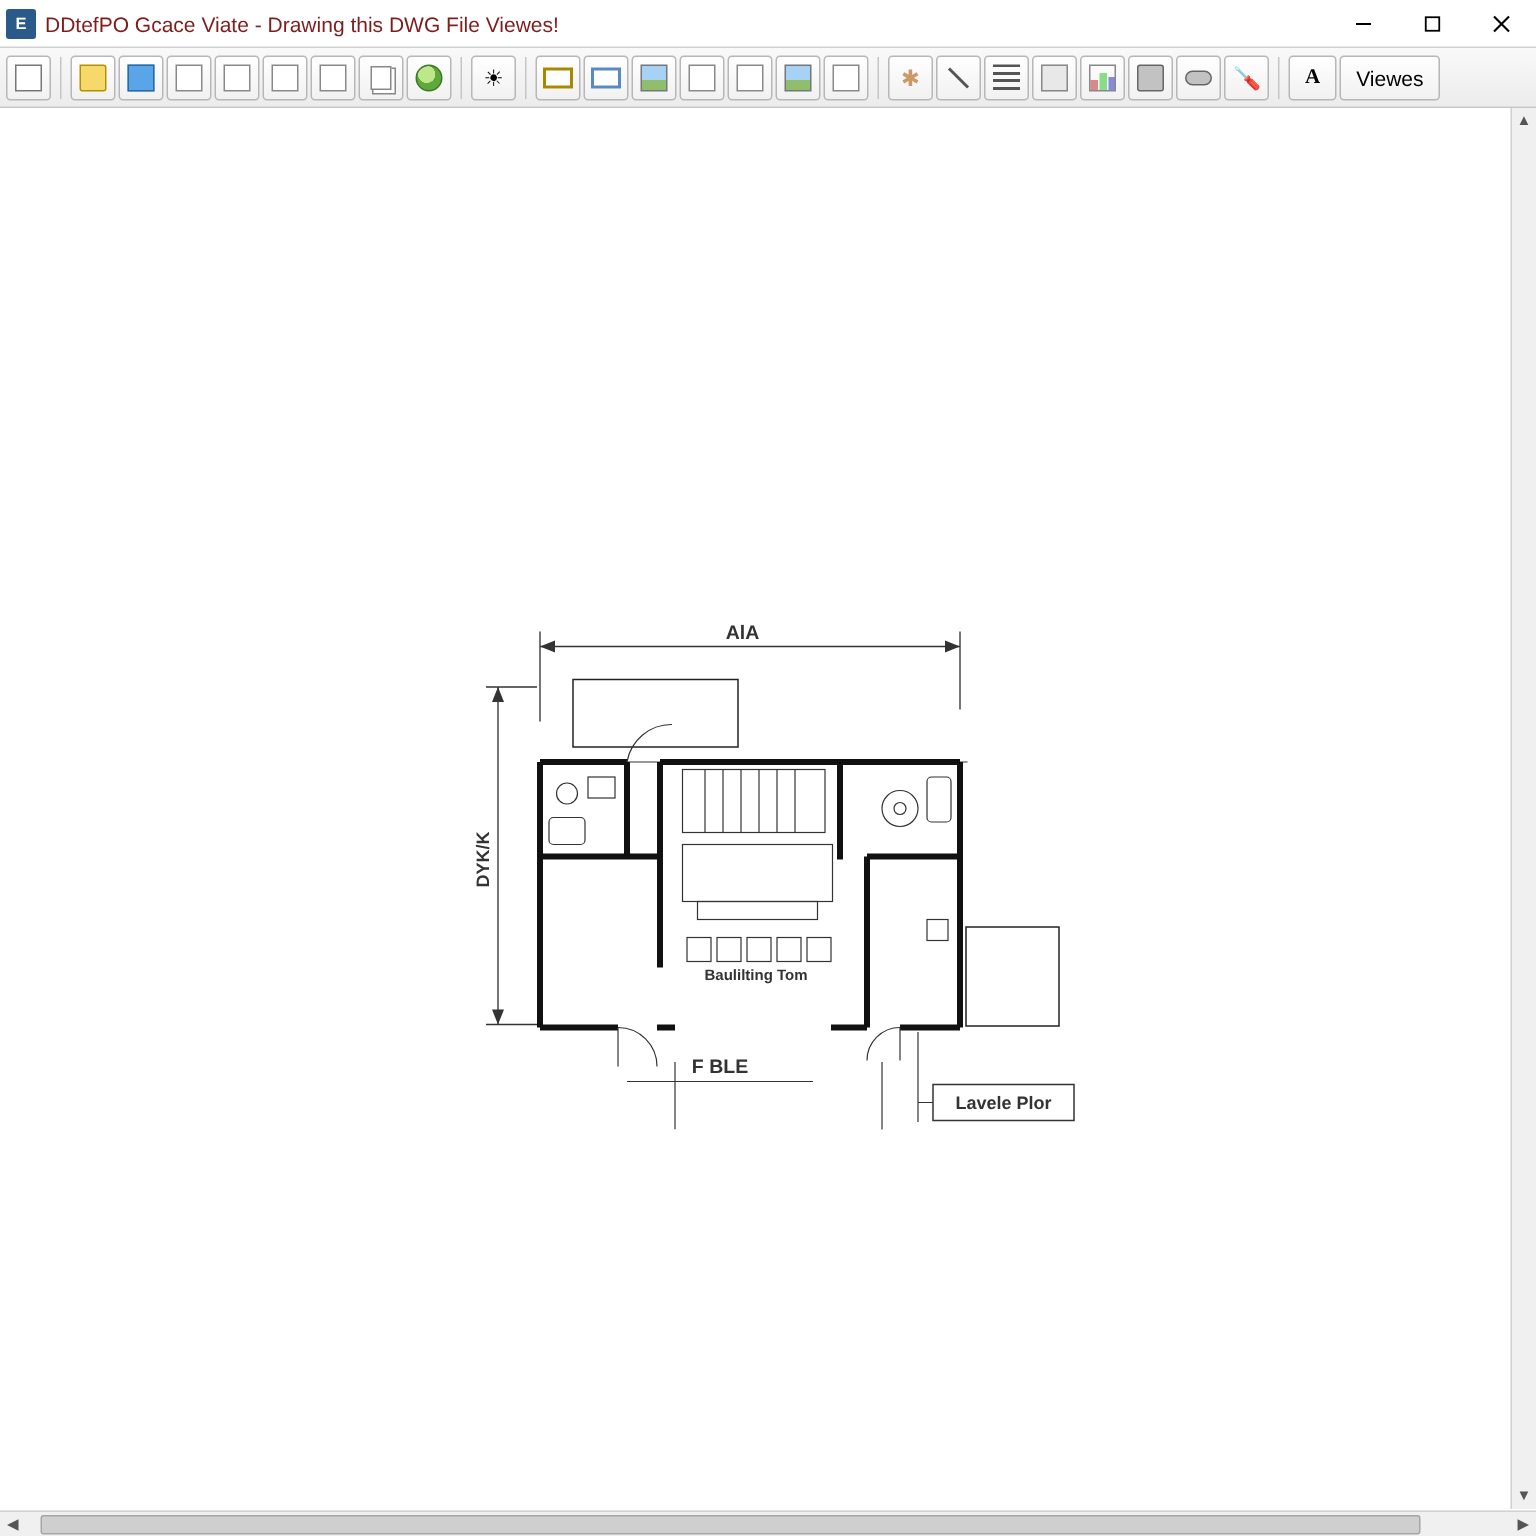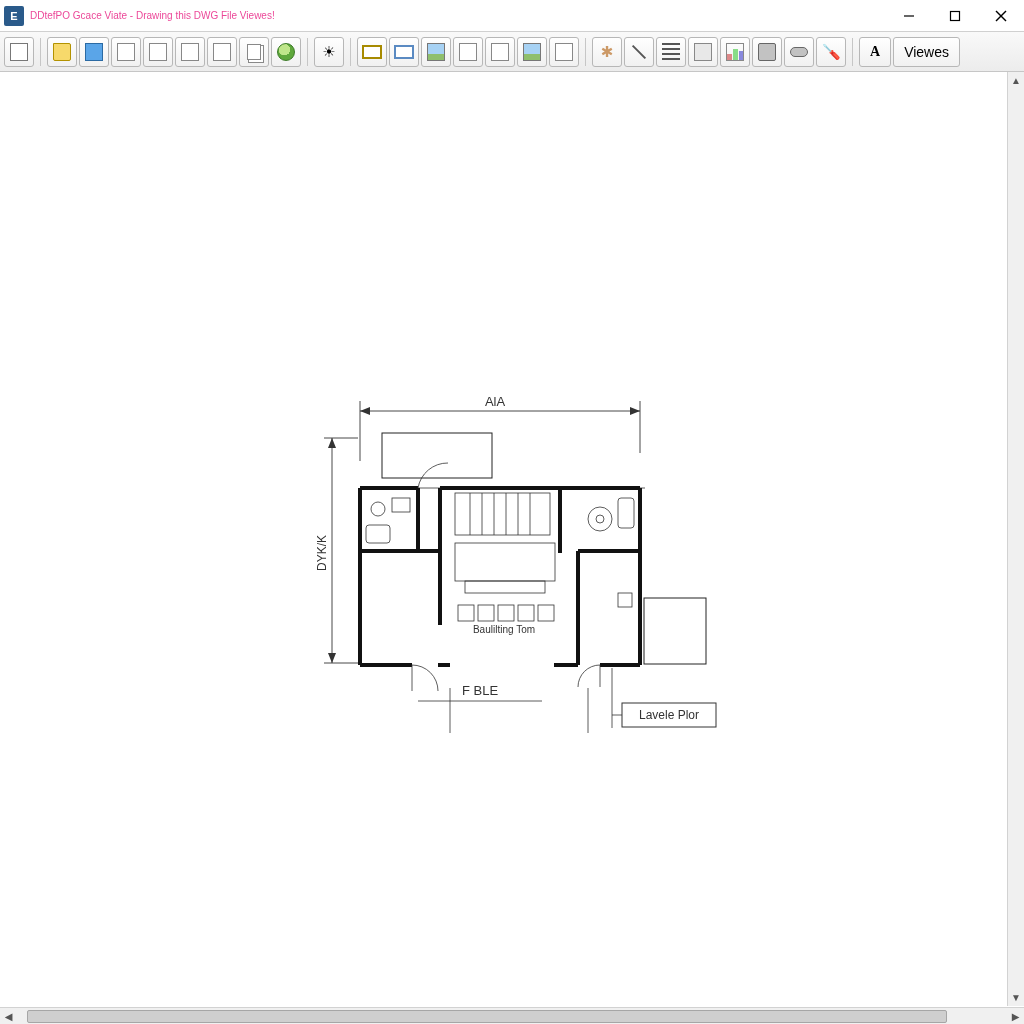--- a/index.html
+++ b/index.html
@@ -15,21 +15,21 @@
     padding-left: 4px;
   }
   .app-icon {
     width: 20px; height: 20px;
     background: #2a5a8a;
     border-radius: 2px;
     display: flex; align-items: center; justify-content: center;
     color: #fff; font-size: 11px; font-weight: bold;
     margin-right: 6px;
   }
-  .title-text { font-size: 10px; color: #ec4899; flex: 1; }
+  .title-text { font-size: 14px; color: #7f1d1d; flex: 1; }
   .win-controls { display: flex; height: 100%; }
   .win-btn {
     width: 46px; height: 32px;
     display: flex; align-items: center; justify-content: center;
     font-size: 14px; color: #000;
     cursor: pointer;
   }
 
   
   .toolbar {
@@ -105,22 +105,22 @@
   .hscroll .left, .hscroll .right {
     width:17px;height:17px;display:flex;align-items:center;justify-content:center;
     font-size:10px;color:#555;
   }
   .hscroll .track { flex:1; height:17px; position:relative; }
   .hscroll .thumb { position:absolute; left:10px; right:60px; top:2px; bottom:2px; background:#cfcfcf; border:1px solid #a6a6a6; border-radius:2px; }
 
   
   .plan {
     position:absolute;
-    left: 300px; top: 261px;
-    width: 430px; height: 400px;
+    left: 300px; top: 281px;
+    width: 430px; height: 400px; font-weight: bold;
   }
   .plan svg { width:100%; height:100%; }
   .plan text { font-family: "Segoe UI", Arial, sans-serif; fill:#333; }
   .stroke { stroke:#222; fill:none; stroke-width:1; }
   .wall { stroke:#111; fill:none; stroke-width:4; }
   .thin { stroke:#333; fill:none; stroke-width:0.8; }
   .dim { stroke:#333; fill:none; stroke-width:0.9; }
   .arrowhead { fill:#333; }
   .room-lbl { font-size:10px; }
   .tag-box { fill:#fff; stroke:#333; stroke-width:1; }

